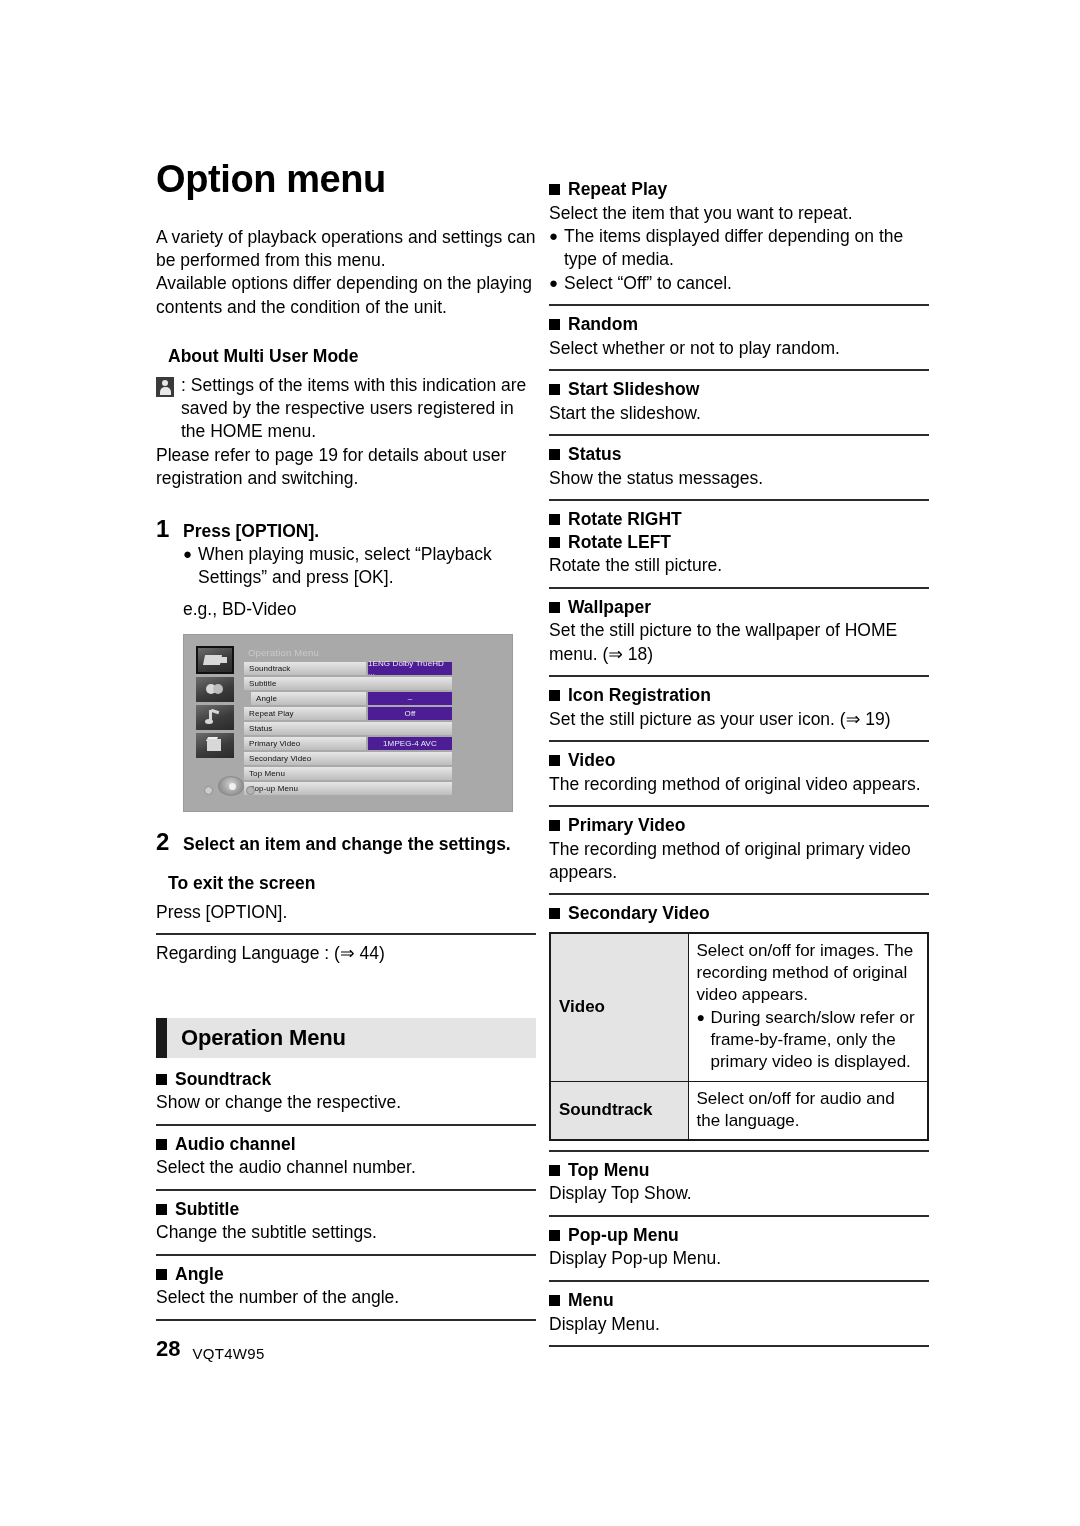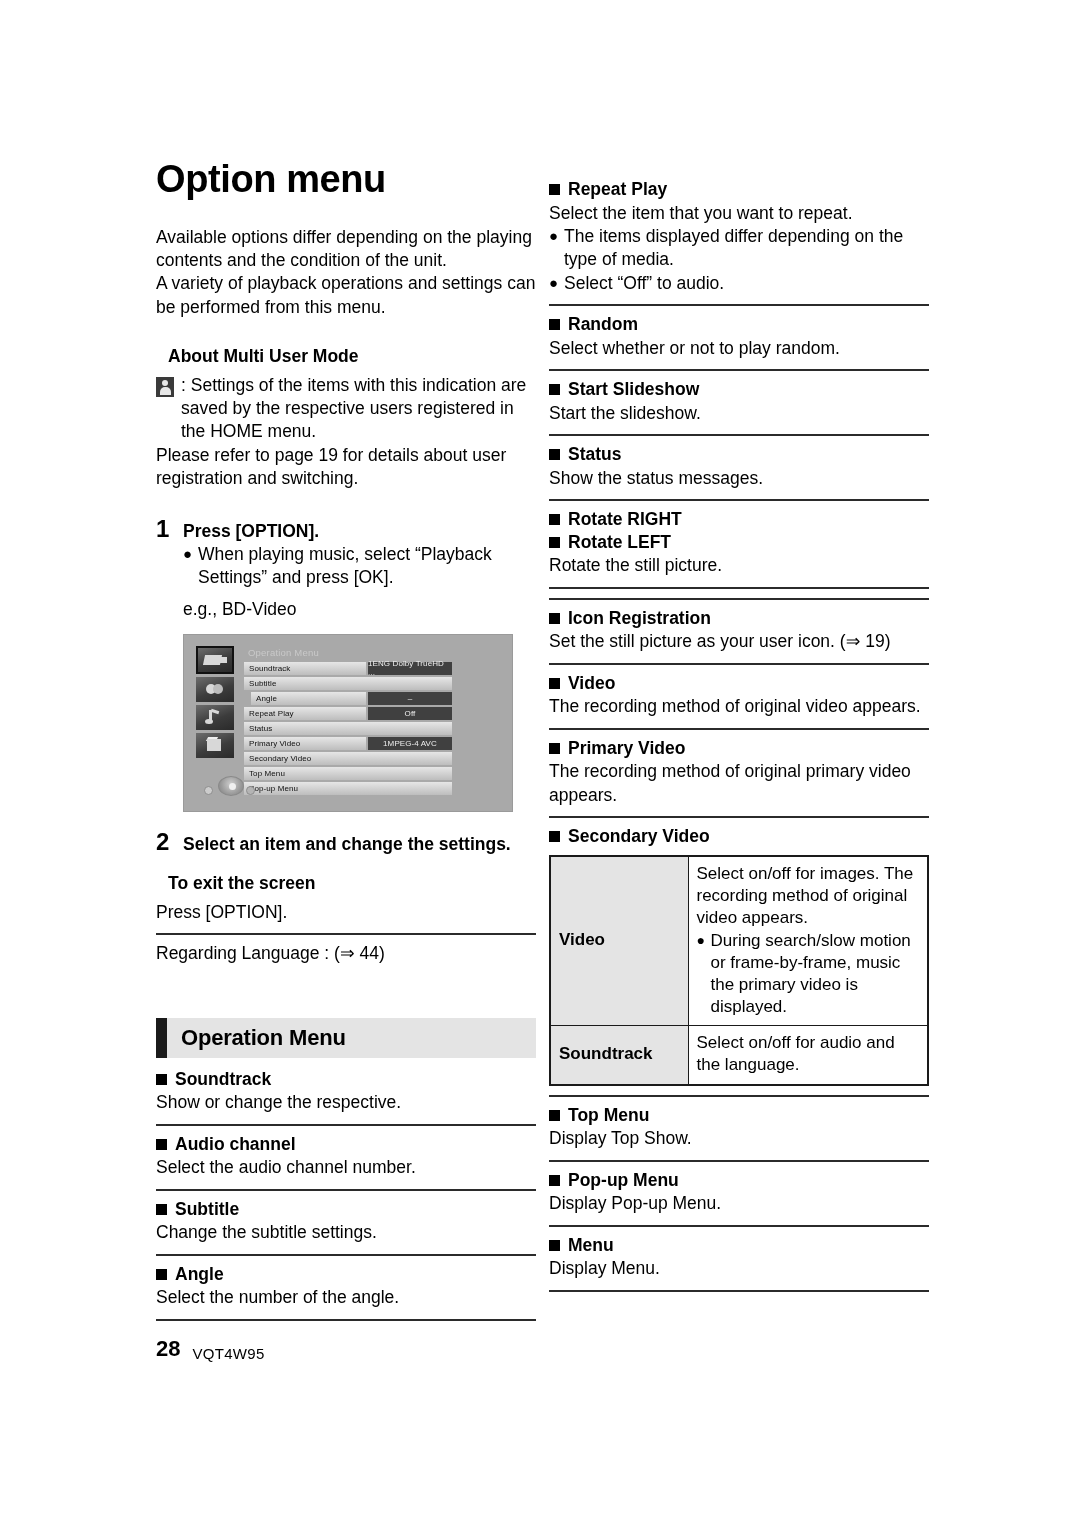--- a/index.html
+++ b/index.html
@@ -287,21 +287,21 @@
     font-size: 8px;
     color: #111;
     display: flex;
     align-items: center;
     padding-left: 5px;
     letter-spacing: 0.1px;
   }
   .tv-row.indent .name { margin-left: 7px; }
   .tv-row .val {
     flex: 0 0 84px;
-    background: #404040;
+    background: #4c1d95;
     color: #eeeeee;
     font-size: 8px;
     display: flex;
     align-items: center;
     justify-content: center;
     margin-left: 2px;
     letter-spacing: 0.1px;
   }
   .tv-row.full .name { flex: 1 1 100%; }
 
@@ -359,22 +359,22 @@
 </style>
 </head>
 <body>
 
 <div class="page">
 
   <div class="col col-left">
 
     <h1 class="page-title">Option menu</h1>
 
+    <p class="body-text">A variety of playback operations and settings can be performed from this menu.</p>
     <p class="body-text">Available options differ depending on the playing contents and the condition of the unit.</p>
-    <p class="body-text">A variety of playback operations and settings can be performed from this menu.</p>
 
     <div class="gap-lg"></div>
 
     <h2 class="sub-head">About Multi User Mode</h2>
 
     <div class="mu-row">
       <span class="mu-icon"></span>
       <span>: Settings of the items with this indication are saved by the respective users registered in the HOME menu.</span>
     </div>
     <p class="body-text">Please refer to page 19 for details about user registration and switching.</p>
@@ -531,21 +531,21 @@
           <span>Repeat Play</span>
         </div>
       <p class="entry-desc">Select the item that you want to repeat.</p>
       <div class="entry-bullets">
         <div class="bullet-line">
           <span class="bullet-dot">●</span>
           <span class="bullet-body">The items displayed differ depending on the type of media.</span>
         </div>
         <div class="bullet-line">
           <span class="bullet-dot">●</span>
-          <span class="bullet-body">Select “Off” to audio.</span>
+          <span class="bullet-body">Select “Off” to cancel.</span>
         </div>
       </div>
     </div>
     <hr class="rule">
 
     <div>
       <div class="entry-head">
           <span class="sq"><i></i></span>
           <span>Random</span>
         </div>
@@ -577,20 +577,27 @@
           <span>Rotate RIGHT</span>
         </div>
       <div class="entry-head">
           <span class="sq"><i></i></span>
           <span>Rotate LEFT</span>
         </div>
       <p class="entry-desc">Rotate the still picture.</p>
     </div>
     <hr class="rule">
 
+    <div>
+      <div class="entry-head">
+          <span class="sq"><i></i></span>
+          <span>Wallpaper</span>
+        </div>
+      <p class="entry-desc">Set the still picture to the wallpaper of HOME menu. (⇒ 18)</p>
+    </div>
     <hr class="rule">
 
     <div>
       <div class="entry-head">
           <span class="sq"><i></i></span>
           <span>Icon Registration</span>
         </div>
       <p class="entry-desc">Set the still picture as your user icon. (⇒ 19)</p>
     </div>
     <hr class="rule">
@@ -621,21 +628,21 @@
     </div>
 
     <table class="opt-table">
       <tbody>
         <tr>
           <td class="label-cell">Video</td>
           <td>
             <span>Select on/off for images. The recording method of original video appears.</span>
             <div class="tbl-bullet">
               <span class="bd">●</span>
-              <span>During search/slow motion or frame-by-frame, music the primary video is displayed.</span>
+              <span>During search/slow refer or frame-by-frame, only the primary video is displayed.</span>
             </div>
           </td>
         </tr>
         <tr>
           <td class="label-cell">Soundtrack</td>
           <td>
             <span>Select on/off for audio and the language.</span>
           </td>
         </tr>
       </tbody>

